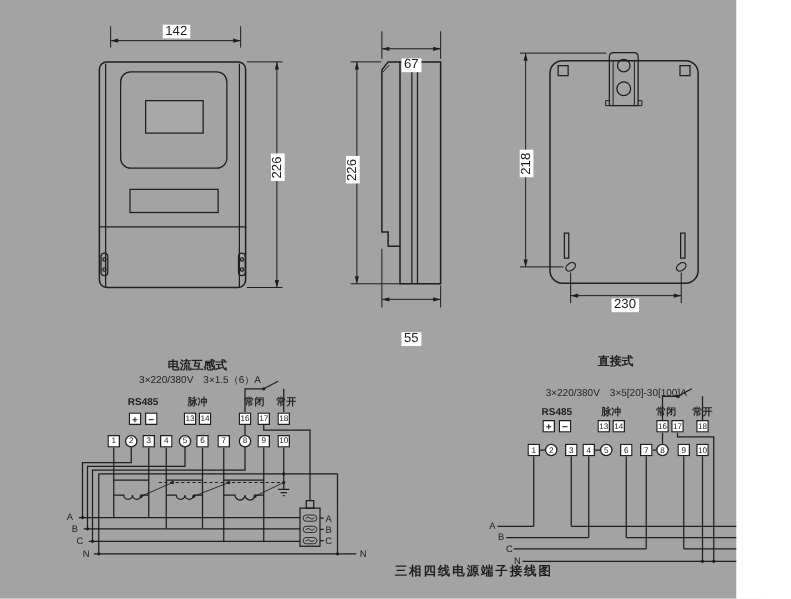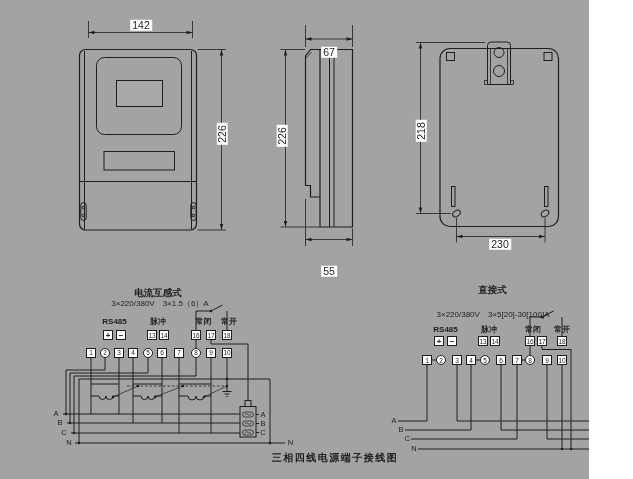--- a/index.html
+++ b/index.html
@@ -6,21 +6,21 @@
   #stage{position:relative;width:589px;height:479px;background:#a3a3a3;overflow:hidden;
          font-family:"Liberation Sans", sans-serif;color:#1e1e1e;text-decoration:underline;}
   #stage svg{position:absolute;left:0;top:0;}
   .t{position:absolute;transform:translate(-50%,-50%);white-space:nowrap;color:#1e1e1e;line-height:1;}
   .rot{transform:translate(-50%,-50%) rotate(-90deg);}
   .dim{font-size:10.5px;background:#fff;padding:0 2px;}
   .ttl{font-size:9.5px;font-weight:700;}
   .spec{font-size:8px;}
   .lab{font-size:8px;font-weight:700;}
   .ph{font-size:7.5px;}
-  .cap{font-size:10px;font-weight:700;letter-spacing:1.5px;}
+  .cap{font-size:10px;font-weight:700;letter-spacing:1.5px;margin-left:44px;}
   .tb{position:absolute;width:10px;height:10px;transform:translate(-50%,-50%);
       border:1px solid #1e1e1e;font-size:6.5px;display:flex;align-items:center;
       justify-content:center;background:#fff;box-sizing:border-box;}
   .tc{border-radius:50%;}
   .pm{font-size:8px;font-weight:700;}
 </style>
 </head>
 <body>
 
 <div id="stage">

